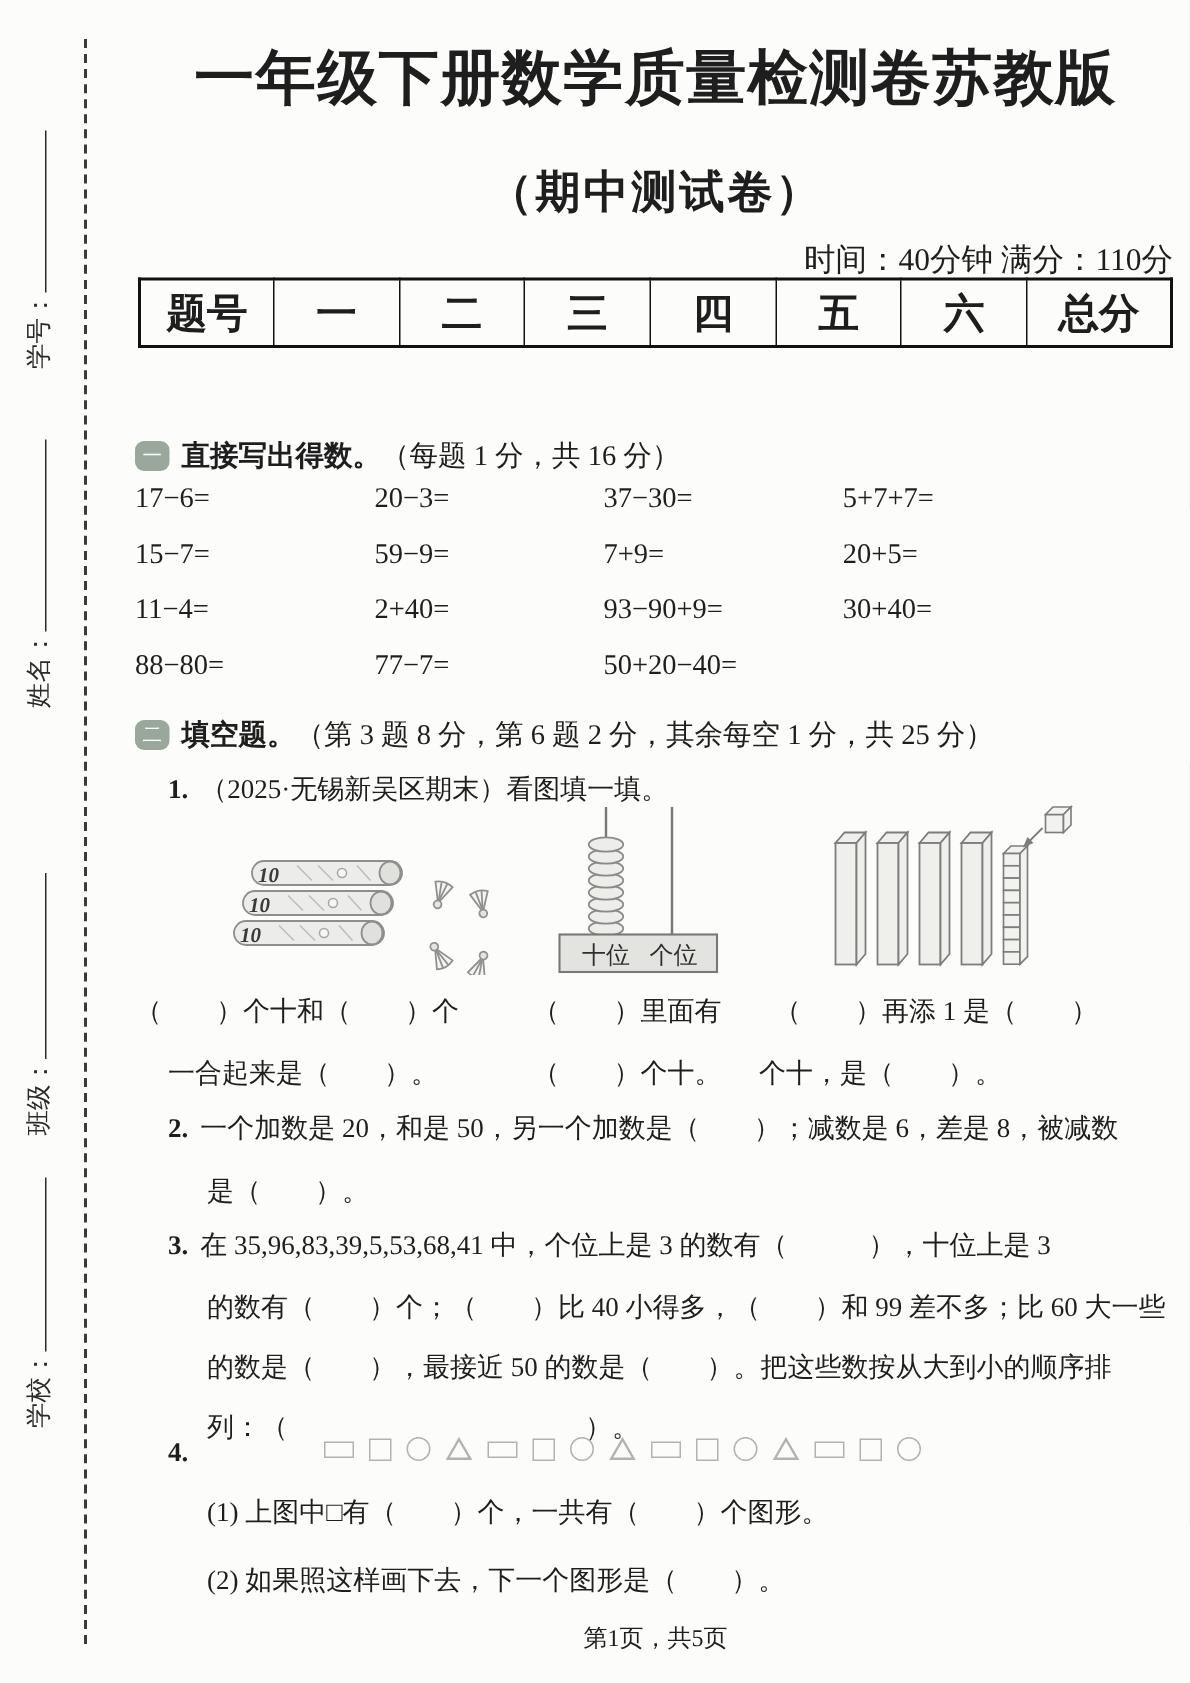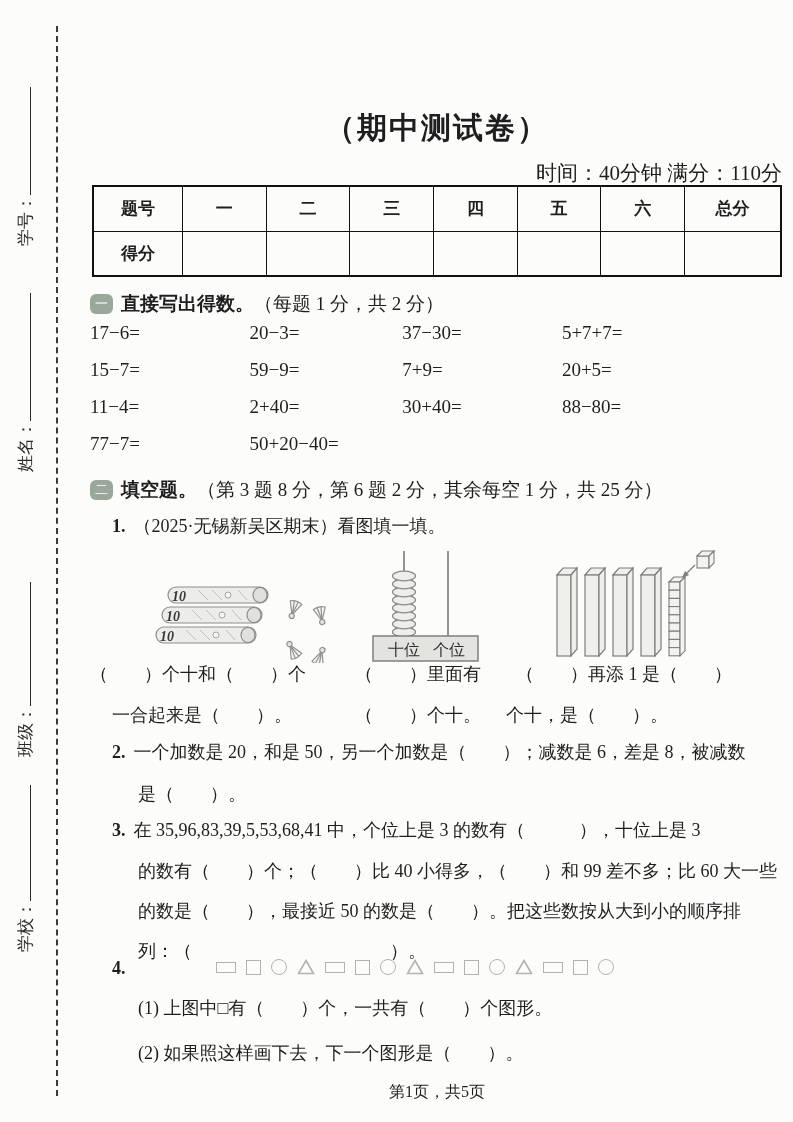--- a/index.html
+++ b/index.html
@@ -24,42 +24,42 @@
   .main { position:absolute; left:88px; top:0; width:698px; height:1122px; }
   .title { position:absolute; top:24px; width:100%; text-align:center;
            font-size:40px; font-weight:700; letter-spacing:1px; }
   .subtitle { position:absolute; top:108px; width:100%; text-align:center;
               font-size:30px; font-weight:700; letter-spacing:2px; }
   .meta { position:absolute; top:159px; right:4px; font-size:21px; }
   
   .score-table { position:absolute; top:185px; left:4px; width:690px;
                  border-collapse:collapse; table-layout:fixed; }
   .score-table td { border:1.5px solid #111; height:45px; text-align:center;
-                    font-size:17px; font-weight:700; }
+                    font-size:27px; font-weight:700; }
   .score-table tr td:first-child { width:13%; }
   .score-table tr td:last-child  { width:14%; }
   .score-table { border:2.5px solid #111; }
   
   .sec { position:absolute; left:2px; font-size:19px; }
   .badge { display:inline-block; width:23px; height:20px; border-radius:6px;
            background:#9aa79b; color:#fff; font-size:13px; line-height:20px;
            text-align:center; vertical-align:2px; margin-right:8px;
            font-family:"Liberation Sans","DejaVu Sans",sans-serif; }
   .sec b { font-weight:700; }
   
   .probs { position:absolute; top:322px; left:2px; width:694px;
            display:grid; grid-template-columns:23% 22% 23% 32%;
            grid-auto-rows:37px; font-size:19px; }
   
   .qline { position:absolute; left:0; width:698px; font-size:18px;
            white-space:nowrap;margin-left:24px; }
   .qnum { font-weight:700; margin-right:8px; }
   .indent { padding-left:26px; }
   
-  .figs { position:absolute; top:545px; left:0; width:698px; height:116px; }
+  .figs { position:absolute; top:532px; left:0; width:698px; height:116px; }
   .fig { position:absolute; }
   
   .cap { position:absolute; font-size:18px; white-space:nowrap; }
   
   .shapes { position:absolute; top:957px; left:128px; white-space:nowrap; }
   .shapes > span { display:inline-block; vertical-align:middle; margin-right:10px; }
   .sh-rect   { width:20px; height:11px; border:1.6px solid #b2b2b2; }
   .sh-square { width:15px; height:15px; border:1.6px solid #b2b2b2; }
   .sh-circle { width:16px; height:16px; border:1.6px solid #b2b2b2; border-radius:50%; }
   .sh-tri svg { display:block; }
@@ -72,63 +72,55 @@
 <div class="page">
 
   <div class="cutline"></div>
   <div class="mlabel" style="top:246px;"><span>学号：</span><span class="ul" style="width:108px;"></span></div>
   <div class="mlabel" style="top:472px;"><span>姓名：</span><span class="ul" style="width:128px;"></span></div>
   <div class="mlabel" style="top:757px;"><span>班级：</span><span class="ul" style="width:124px;"></span></div>
   <div class="mlabel" style="top:952px;"><span>学校：</span><span class="ul" style="width:116px;"></span></div>
 
   <div class="main">
 
+    <div class="title">一年级下册数学质量检测卷苏教版</div>
     <div class="subtitle">（期中测试卷）</div>
     <div class="meta">时间：40分钟  满分：110分</div>
 
     <table class="score-table">
       <tbody>
           <tr>
         <td>题号</td>
         <td>一</td>
         <td>二</td>
         <td>三</td>
         <td>四</td>
         <td>五</td>
         <td>六</td>
         <td>总分</td>
       </tr>
-      <tr>
-        <td>得分</td>
-        <td></td>
-        <td></td>
-        <td></td>
-        <td></td>
-        <td></td>
-        <td></td>
-        <td></td>
-      </tr>
     </tbody>
       </table>
 
     <div class="sec" style="top:291px;">
-      <span class="badge">一</span><b>直接写出得数。</b><span>（每题 1 分，共 2 分）</span>
+      <span class="badge">一</span><b>直接写出得数。</b><span>（每题 1 分，共 16 分）</span>
     </div>
 
     <div class="probs">
       <span>17−6=</span>
       <span>20−3=</span>
       <span>37−30=</span>
       <span>5+7+7=</span>
       <span>15−7=</span>
       <span>59−9=</span>
       <span>7+9=</span>
       <span>20+5=</span>
       <span>11−4=</span>
       <span>2+40=</span>
+      <span>93−90+9=</span>
       <span>30+40=</span>
       <span>88−80=</span>
       <span>77−7=</span>
       <span>50+20−40=</span>
     </div>
 
     <div class="sec" style="top:477px;">
       <span class="badge">二</span><b>填空题。</b><span>（第 3 题 8 分，第 6 题 2 分，其余每空 1 分，共 25 分）</span>
     </div>
 

